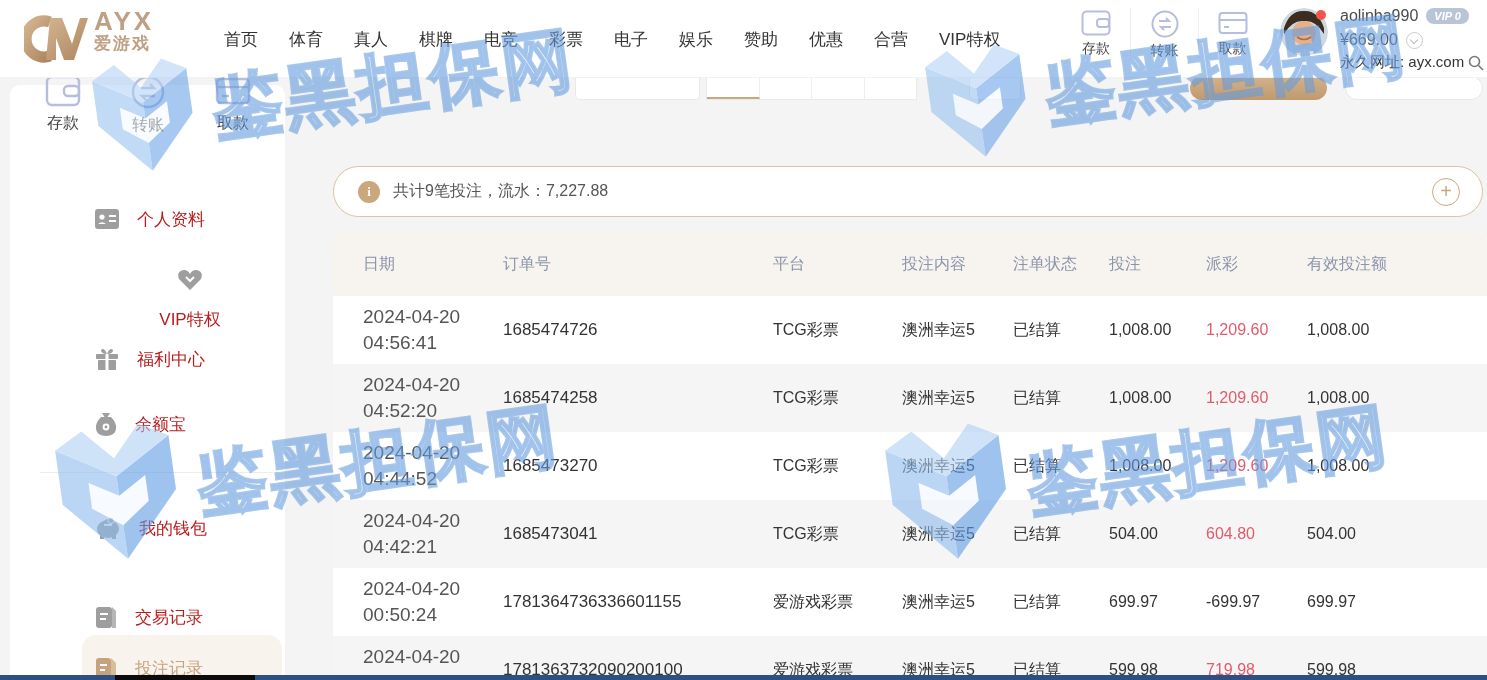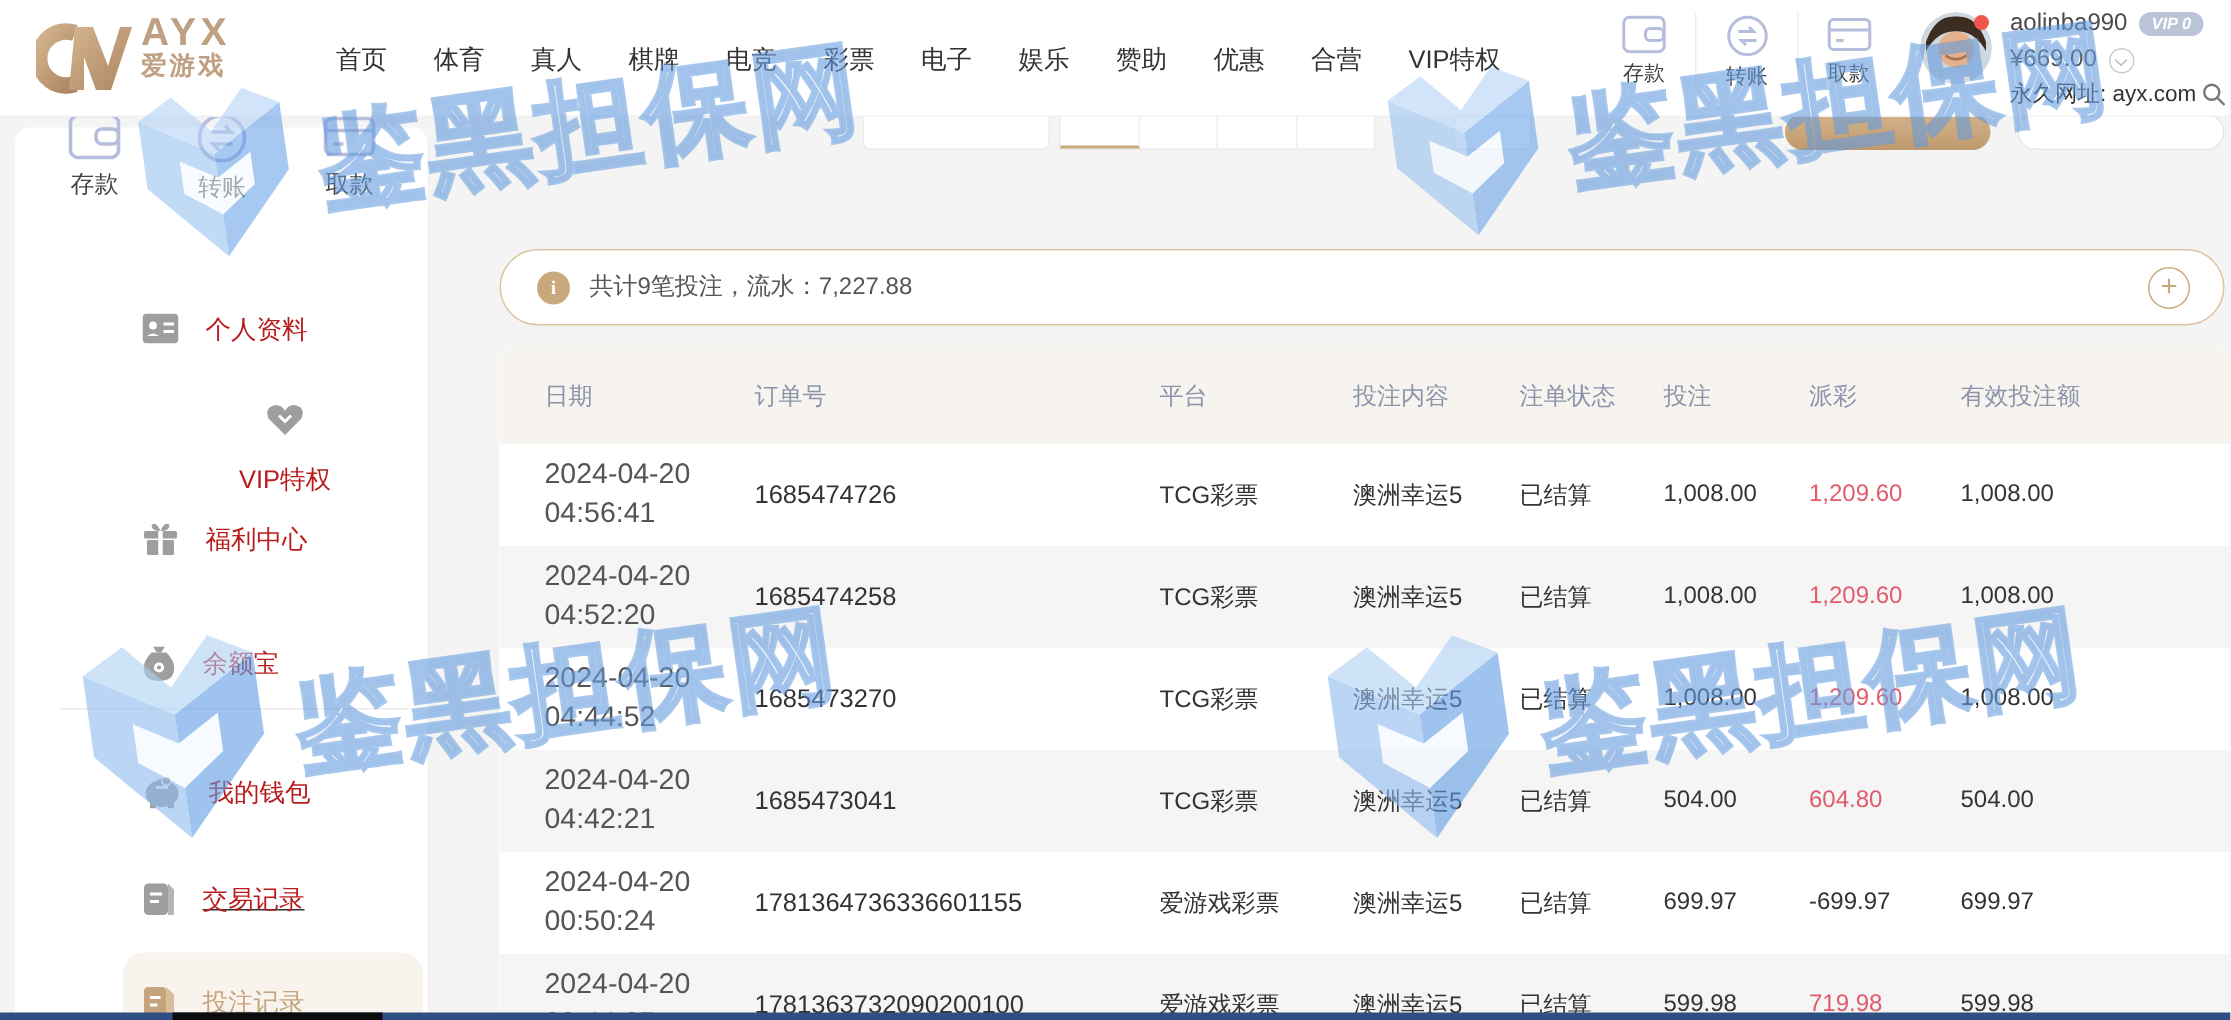--- a/index.html
+++ b/index.html
@@ -229,21 +229,21 @@
   <div class="side-item" style="top:254px;">
     <svg width="24" height="22" viewBox="0 0 24 22">
       <rect x="1" y="6" width="22" height="5" rx="1" fill="#9e9e9e"></rect>
       <rect x="3" y="12" width="18" height="10" rx="1" fill="#9e9e9e"></rect>
       <rect x="10.5" y="4" width="3" height="18" fill="#fff"></rect>
       <path d="M12 6 Q6 6 6 2 Q9 -1 12 6 Q15 -1 18 2 Q18 6 12 6" fill="#9e9e9e"></path>
     </svg>
     <span class="lbl">福利中心</span>
   </div>
 
-  <div class="side-item" style="top:337px;">
+  <div class="side-item" style="top:319px;">
     <svg width="22" height="23" viewBox="0 0 22 23">
       <path d="M7 0 h8 l-2.5 4 h-3 Z" fill="#9e9e9e"></path>
       <path d="M6 4 h10 Q22 10 21 16 Q20 23 11 23 Q2 23 1 16 Q0 10 6 4" fill="#9e9e9e"></path>
       <circle cx="11" cy="14" r="3.4" fill="#fff"></circle>
         <circle cx="11" cy="14" r="1.4" fill="#9e9e9e"></circle>
     </svg>
     <span class="lbl">余额宝</span>
   </div>
 
   <div class="side-divider"></div>
@@ -254,21 +254,21 @@
       <ellipse cx="13" cy="12" rx="11" ry="9" fill="#9e9e9e"></ellipse>
       <path d="M9 4 Q13 0 17 4 Z" fill="#9e9e9e"></path>
       <rect x="5" y="18" width="4" height="4" fill="#9e9e9e"></rect>
         <rect x="17" y="18" width="4" height="4" fill="#9e9e9e"></rect>
       <circle cx="16" cy="3.5" r="3" fill="#9e9e9e" stroke="#fff" stroke-width="1"></circle>
       <rect x="9" y="7" width="8" height="1.8" fill="#fff"></rect>
     </svg>
     <span class="lbl">我的钱包</span>
   </div>
 
-  <div class="side-item" style="top:494px;text-decoration:underline;">
+  <div class="side-item" style="top:512px;">
     <svg width="22" height="24" viewBox="0 0 22 24">
       <rect x="1" y="2" width="16" height="21" rx="3" fill="#9e9e9e"></rect>
       <path d="M17 2 L21 6 L21 23 L17 23 Z" fill="#b5b5b5"></path>
       <rect x="5" y="8" width="8" height="2" fill="#fff"></rect>
         <rect x="5" y="13" width="6" height="2" fill="#fff"></rect>
     </svg>
     <span class="lbl">交易记录</span>
   </div>
 
   <div class="side-item active" style="top:563px;">

